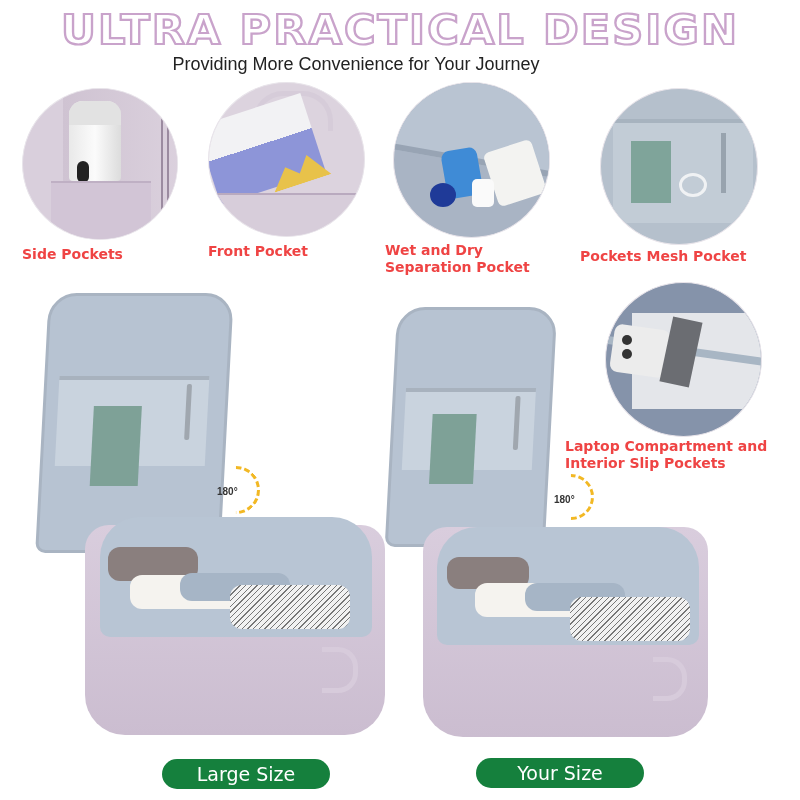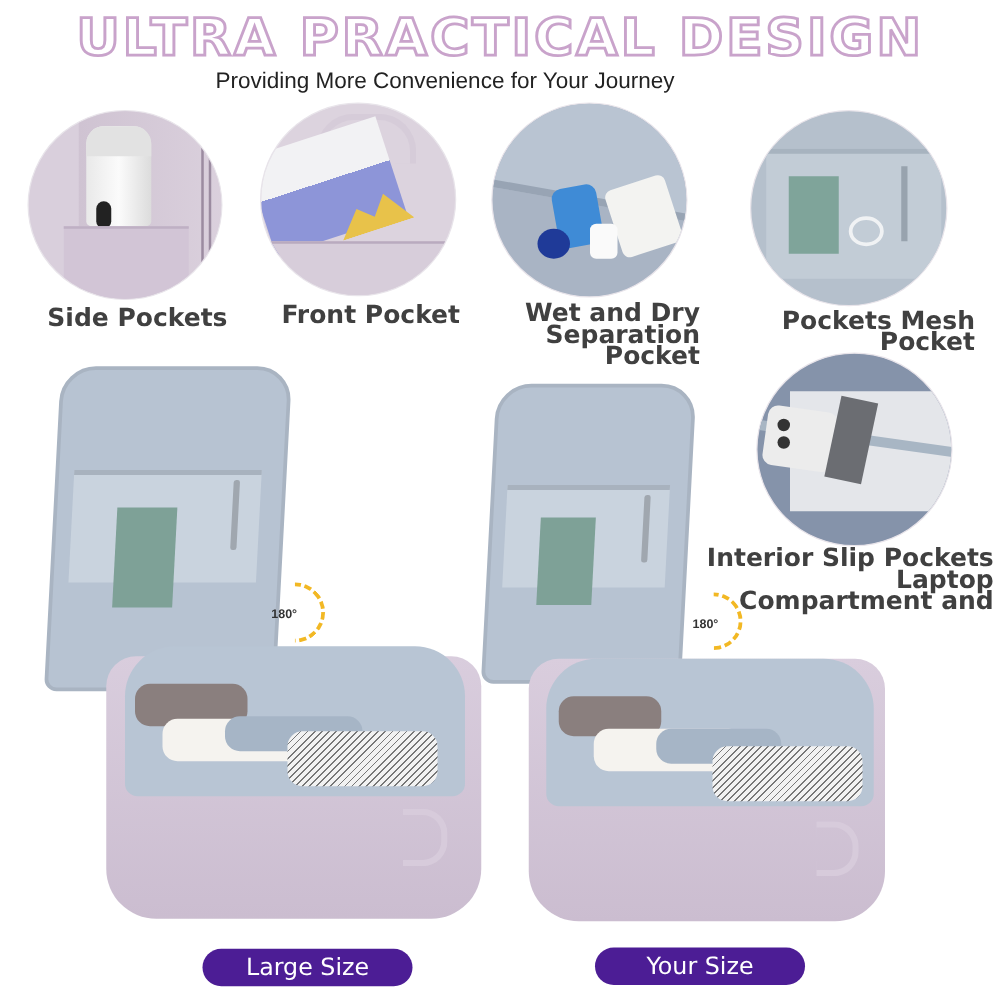--- a/index.html
+++ b/index.html
@@ -16,22 +16,22 @@
     .subtitle {
       position: absolute; left: 0; top: 54px; width: 712px; text-align: center;
       font-family: "Liberation Sans", sans-serif; font-size: 18px; color: #222;
     }
 
     .circle {
       position: absolute; border-radius: 50%; overflow: hidden;
       border: 1px solid #e8e4ea;
     }
     .cap {
-      position: absolute; text-align: right; font-weight: bold;
-      font-family: "DejaVu Sans", sans-serif; font-size: 20px; color: #404040;
+      position: absolute; text-align: left; font-weight: bold;
+      font-family: "DejaVu Sans", sans-serif; font-size: 14px; color: #ef4444;
       line-height: 17px;
     }
 
     
     .c1 { left: 22px; top: 88px; width: 156px; height: 152px; background: #d9cfdc; }
     .c1 .body { position:absolute; left:40px; top:-10px; width:140px; height:180px; background:linear-gradient(90deg,#cfc3d2,#ddd3df); }
     .c1 .bottle { position:absolute; left:46px; top:12px; width:52px; height:80px; border-radius:14px 14px 4px 4px; background:linear-gradient(90deg,#e9e9e9,#fbfbfb 50%,#dcdcdc); }
     .c1 .bottle-cap { position:absolute; left:46px; top:12px; width:52px; height:24px; border-radius:14px 14px 0 0; background:#e2e2e2; }
     .c1 .btn { position:absolute; left:54px; top:72px; width:12px; height:22px; border-radius:6px; background:#222; }
     .c1 .pocket { position:absolute; left:28px; top:92px; width:100px; height:70px; background:#d2c5d6; border-top:2px solid #bfb0c4; }
@@ -79,21 +79,21 @@
     .roll { position:absolute; border-radius:12px; }
     .handle-side { position:absolute; border:5px solid #d7cbdb; border-left:none; border-radius:0 20px 20px 0; }
 
     .deg {
       position:absolute; font-family:"Liberation Sans", sans-serif; font-weight:bold;
       font-size:10px; color:#333;
     }
     .arc { position:absolute; border:3px dashed #f2b824; border-left-color:transparent; border-bottom-color:transparent; border-radius:50%; transform:rotate(45deg); }
 
     .pill {
-      position:absolute; height:30px; border-radius:15px; background:#4c1d95;
+      position:absolute; height:30px; border-radius:15px; background:#15803d;
       color:#ffffff; font-family:"DejaVu Sans", sans-serif; font-size:19px;
       text-align:center; line-height:30px;
     }
   </style>
 </head>
 <body>
 
 <div class="title">ULTRA PRACTICAL DESIGN</div>
 <div class="subtitle">Providing More Convenience for Your Journey</div>
 
@@ -137,22 +137,22 @@
 
 <div class="circle c5">
   <div class="laptop"></div>
     <div class="sleeve"></div>
     <div class="phone"></div>
   <div class="lens1"></div>
     <div class="lens2"></div>
     <div class="strap"></div>
 </div>
 <div class="cap" style="left:565px;top:438px;width:230px;">
+  <div>Laptop Compartment and</div>
   <div>Interior Slip Pockets</div>
-  <div>Laptop Compartment and</div>
 </div>
 
 <div class="bag" style="left:30px;top:285px;width:360px;height:460px;">
   <div class="lid" style="left:12px;top:8px;width:185px;height:260px;transform:skewX(-3deg);">
     <div class="mesh" style="left:12px;top:80px;width:150px;height:90px;"></div>
     <div class="pass" style="left:48px;top:110px;width:48px;height:80px;"></div>
     <div class="zpull" style="left:140px;top:88px;height:56px;"></div>
   </div>
   <div class="base" style="left:55px;top:240px;width:300px;height:210px;"></div>
   <div class="inner" style="left:70px;top:232px;width:272px;height:120px;"></div>

